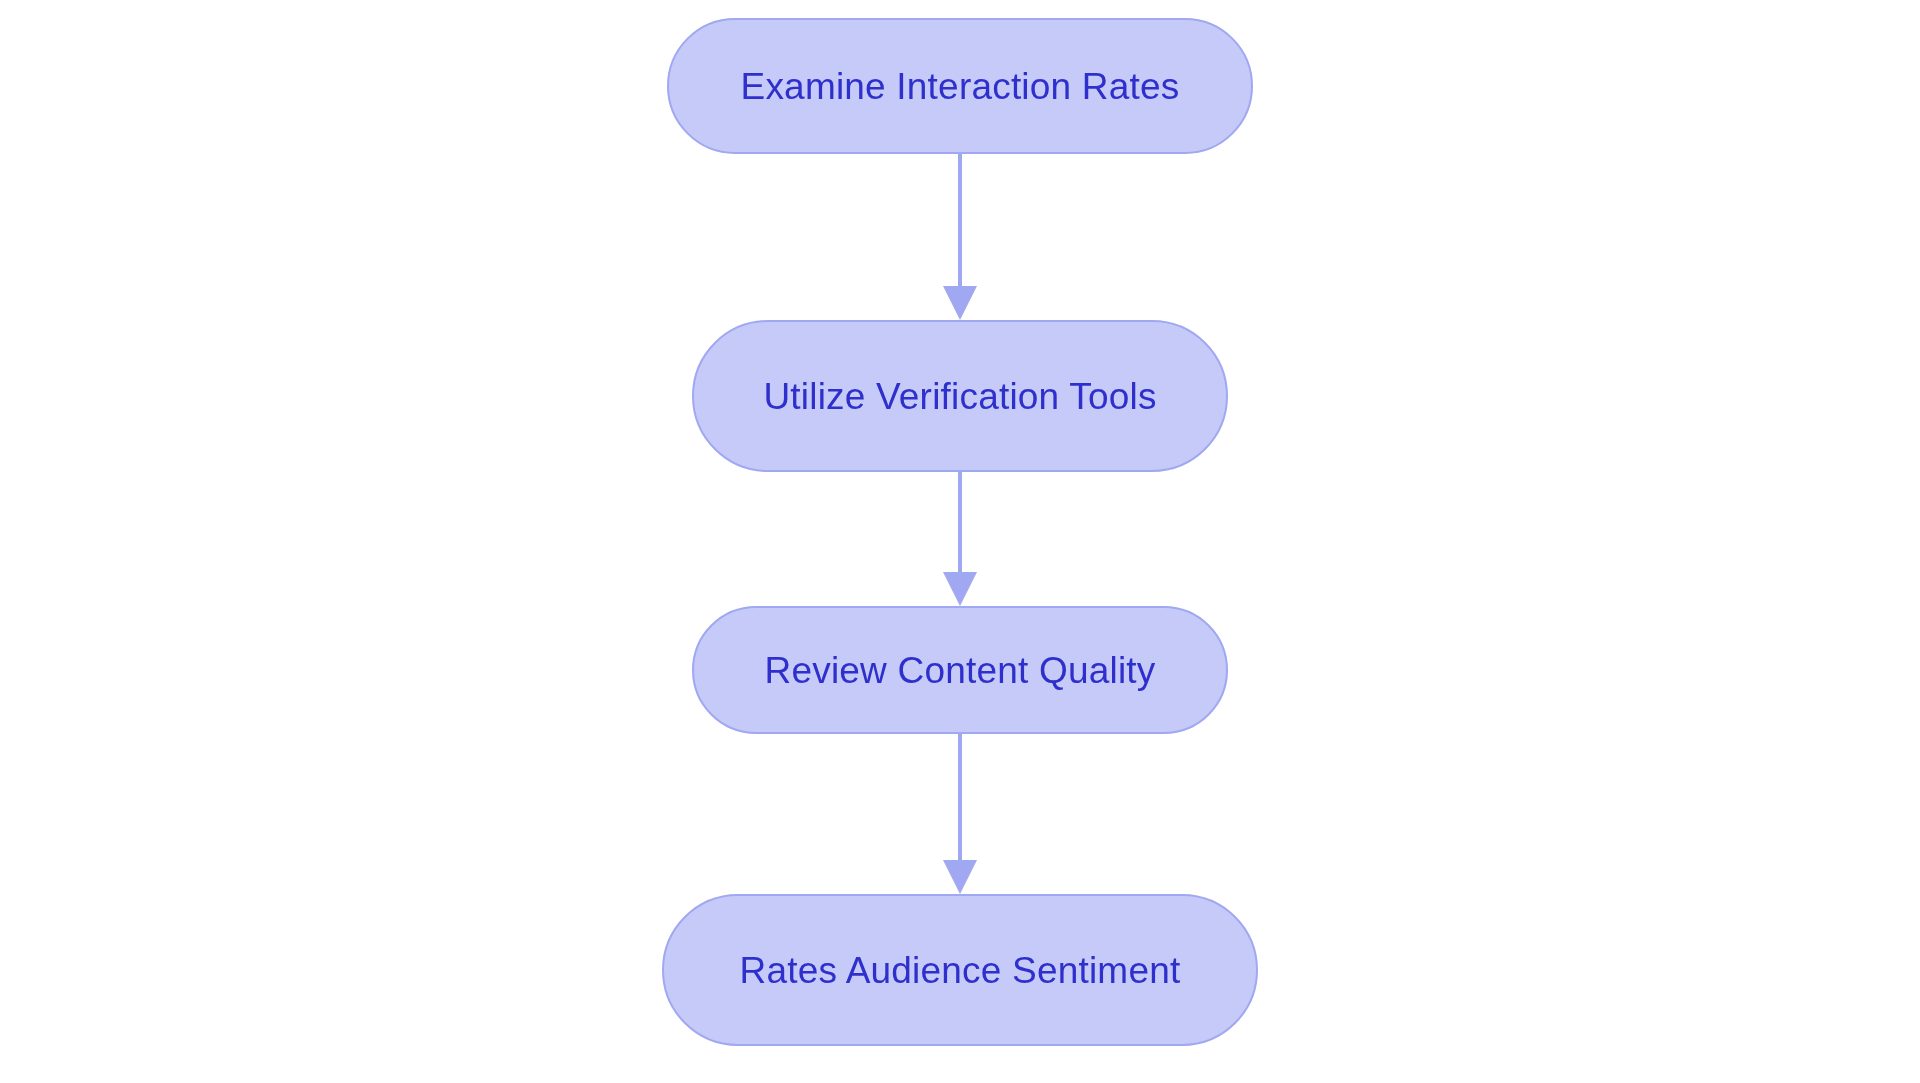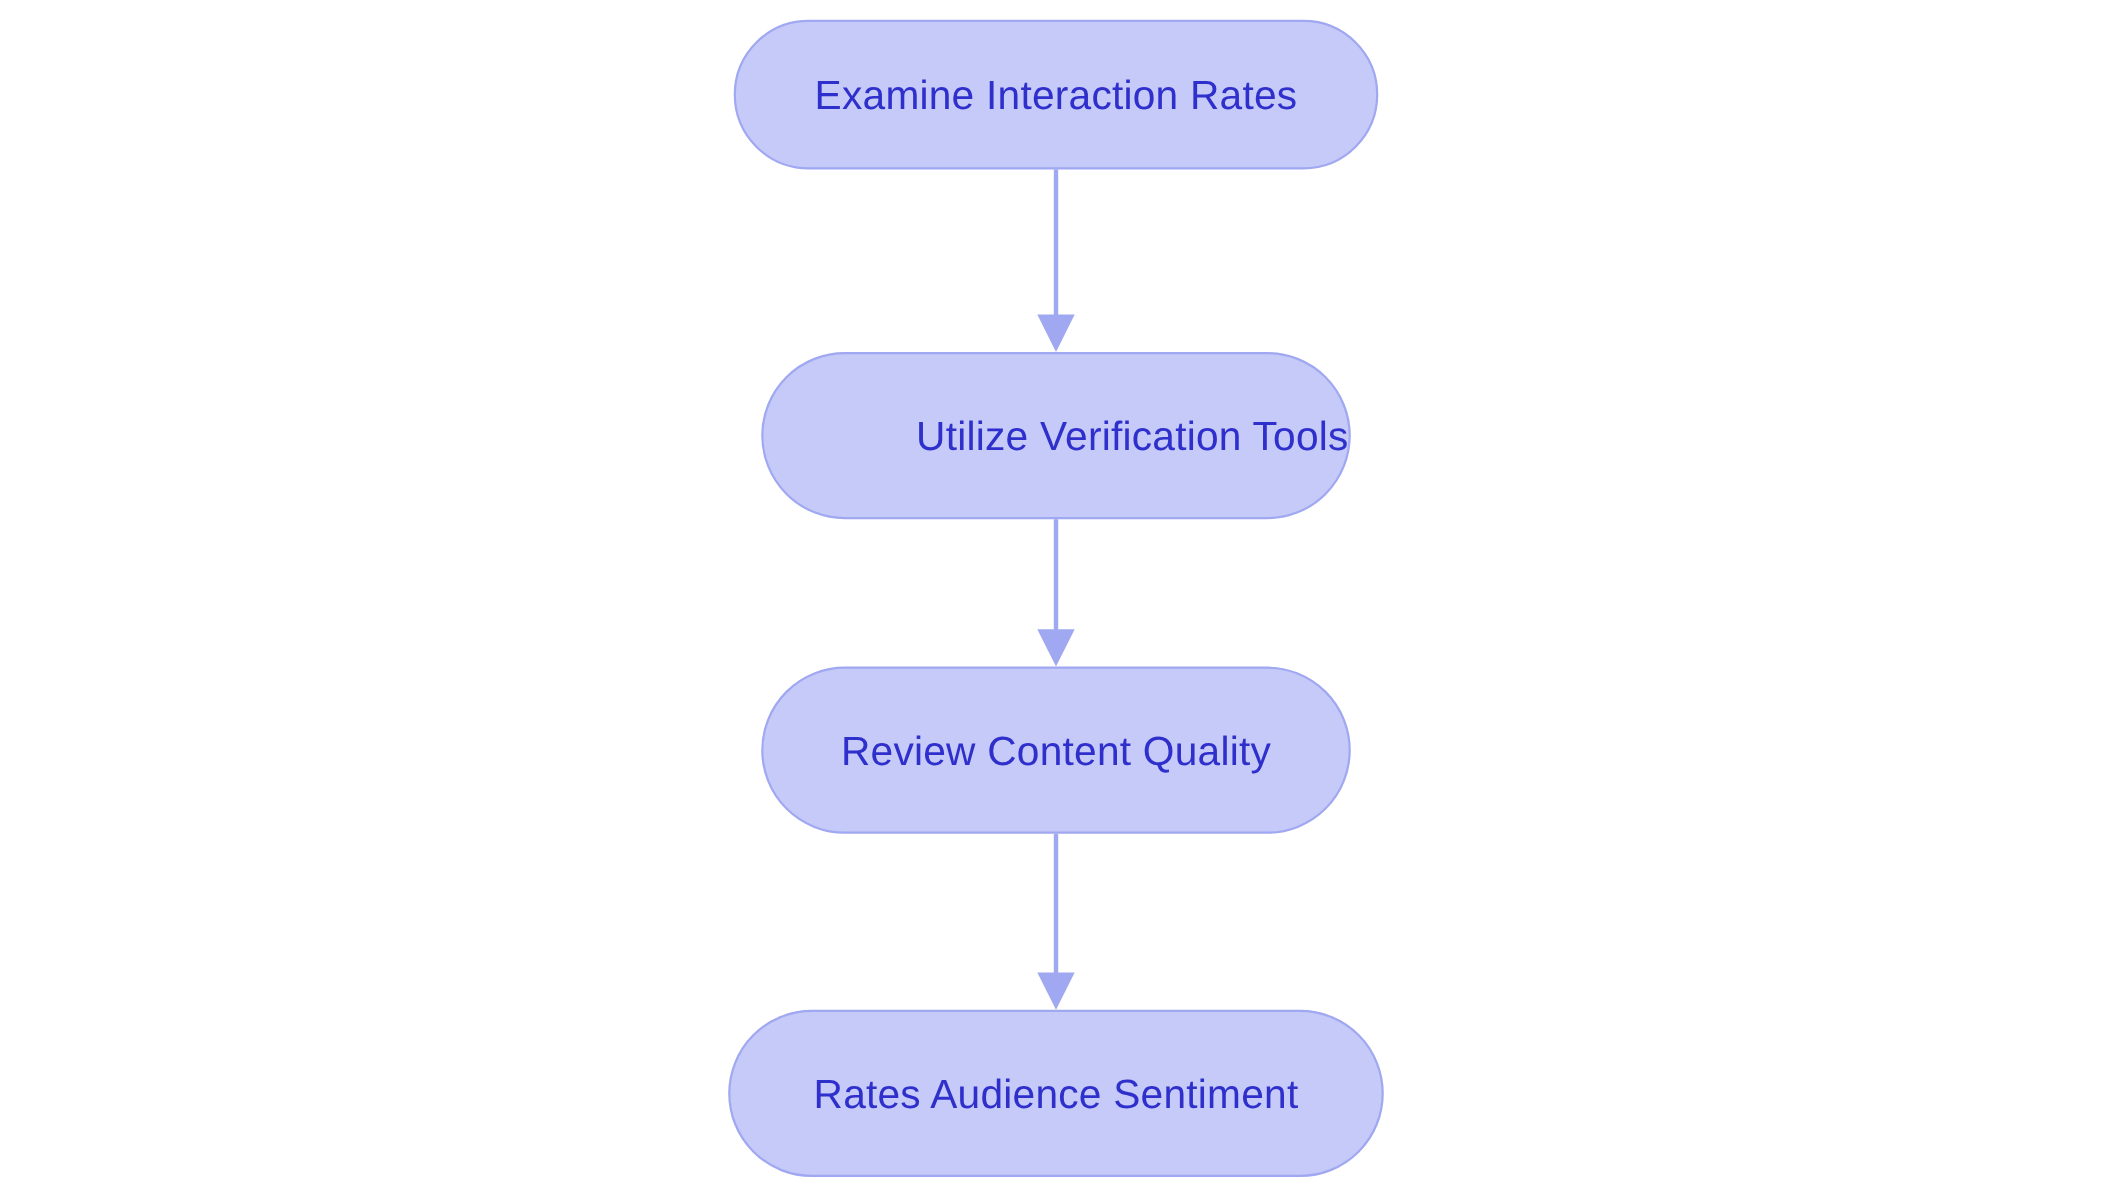--- a/index.html
+++ b/index.html
@@ -50,22 +50,22 @@
     font-family: "Liberation Sans", sans-serif;
     font-size: 37px;
     font-weight: 400;
     letter-spacing: 0.2px;
     line-height: 1;
     color: #2f2fcc;
   }
 
   
   #node-1 { width: 586px; height: 136px; }
-  #node-2 { width: 536px; height: 152px; justify-content: flex-end; }
-  #node-3 { width: 536px; height: 152px; }
+  #node-2 { width: 536px; height: 152px; }
+  #node-3 { width: 536px; height: 128px; }
   #node-4 { width: 596px; height: 152px; }
 
   
   .flow-arrow {
     position: relative;
     width: 40px;
     display: flex;
     flex-direction: column;
     align-items: center;
     justify-content: flex-start;

